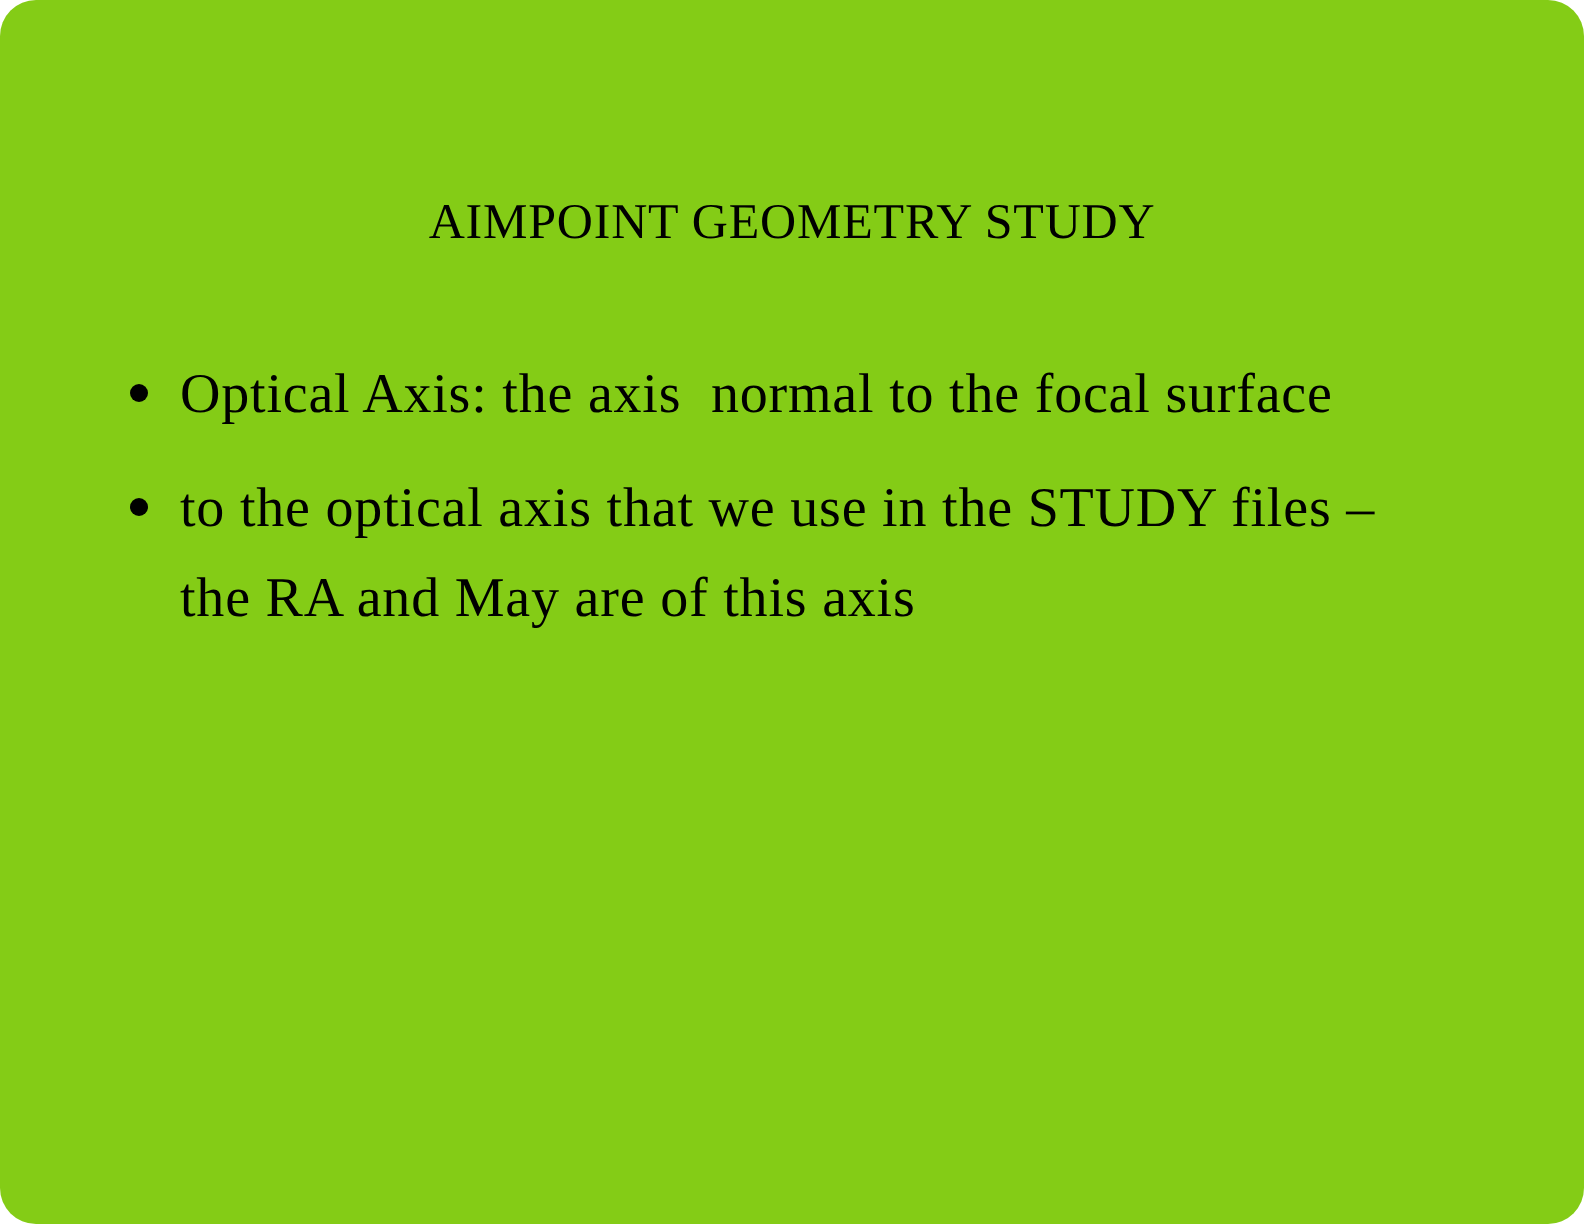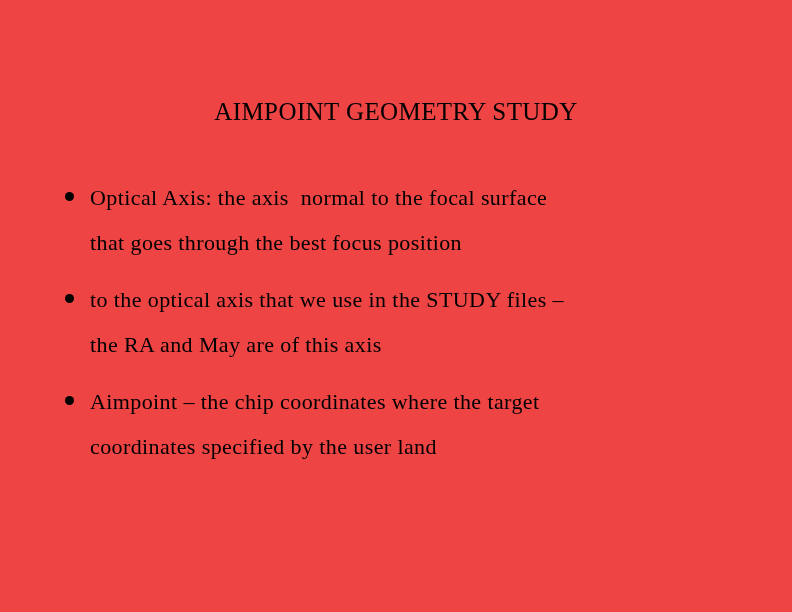--- a/index.html
+++ b/index.html
@@ -4,24 +4,25 @@
 <style>
   html, body {
     margin: 0;
     padding: 0;
     background: #ffffff;
   }
   .slide {
     position: relative;
     width: 792px;
     height: 612px;
-    background: #ef4444;
+    background: #84cc16;
     color: #000000;
     font-family: "Liberation Serif", "DejaVu Serif", serif;
     overflow: hidden;
+    border-radius: 18px;
   }
   .slide-title {
     position: absolute;
     top: 97px;
     left: 0;
     width: 100%;
     margin: 0;
     text-align: center;
     font-size: 25px;
     font-weight: normal;
@@ -33,21 +34,21 @@
     position: absolute;
     left: 90px;
     top: 175px;
     width: 670px;
     margin: 0;
     padding: 0;
     list-style: none;
   }
   .bullet-item {
     position: relative;
-    font-size: 22px;
+    font-size: 28px;
     line-height: 45px;
     letter-spacing: 0.4px;
   }
   .bullet-item + .bullet-item {
     margin-top: 12px;
   }
   .bullet-dot {
     position: absolute;
     left: -25px;
     top: 17px;
@@ -65,30 +66,24 @@
 
 <div class="slide">
 
   <h1 class="slide-title">AIMPOINT GEOMETRY STUDY</h1>
 
   <ul class="bullet-list">
 
     <li class="bullet-item">
       <span class="bullet-dot"></span>
       <div class="bullet-line">Optical Axis: the axis  normal to the focal surface</div>
-      <div class="bullet-line">that goes through the best focus position</div>
     </li>
 
     <li class="bullet-item">
       <span class="bullet-dot"></span>
       <div class="bullet-line">to the optical axis that we use in the STUDY files –</div>
       <div class="bullet-line">the RA and May are of this axis</div>
     </li>
 
-    <li class="bullet-item">
-      <span class="bullet-dot"></span>
-      <div class="bullet-line">Aimpoint – the chip coordinates where the target</div>
-      <div class="bullet-line">coordinates specified by the user land</div>
-    </li>
 
   </ul>
 
 </div>
 
 </body></html>

